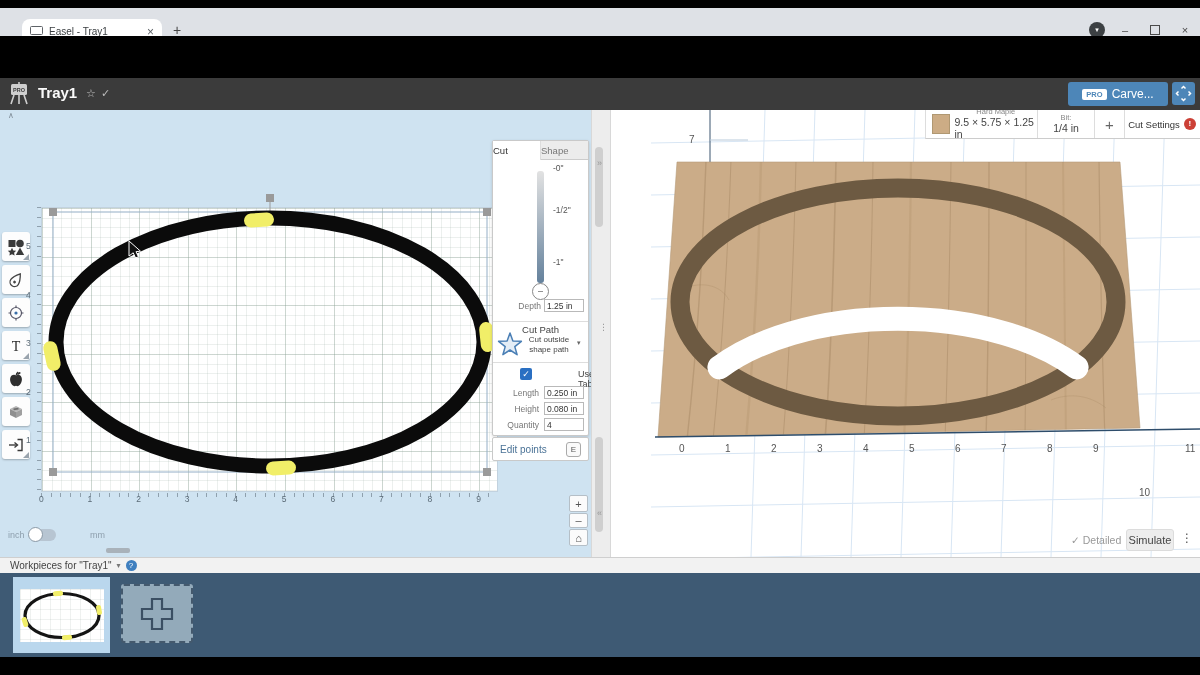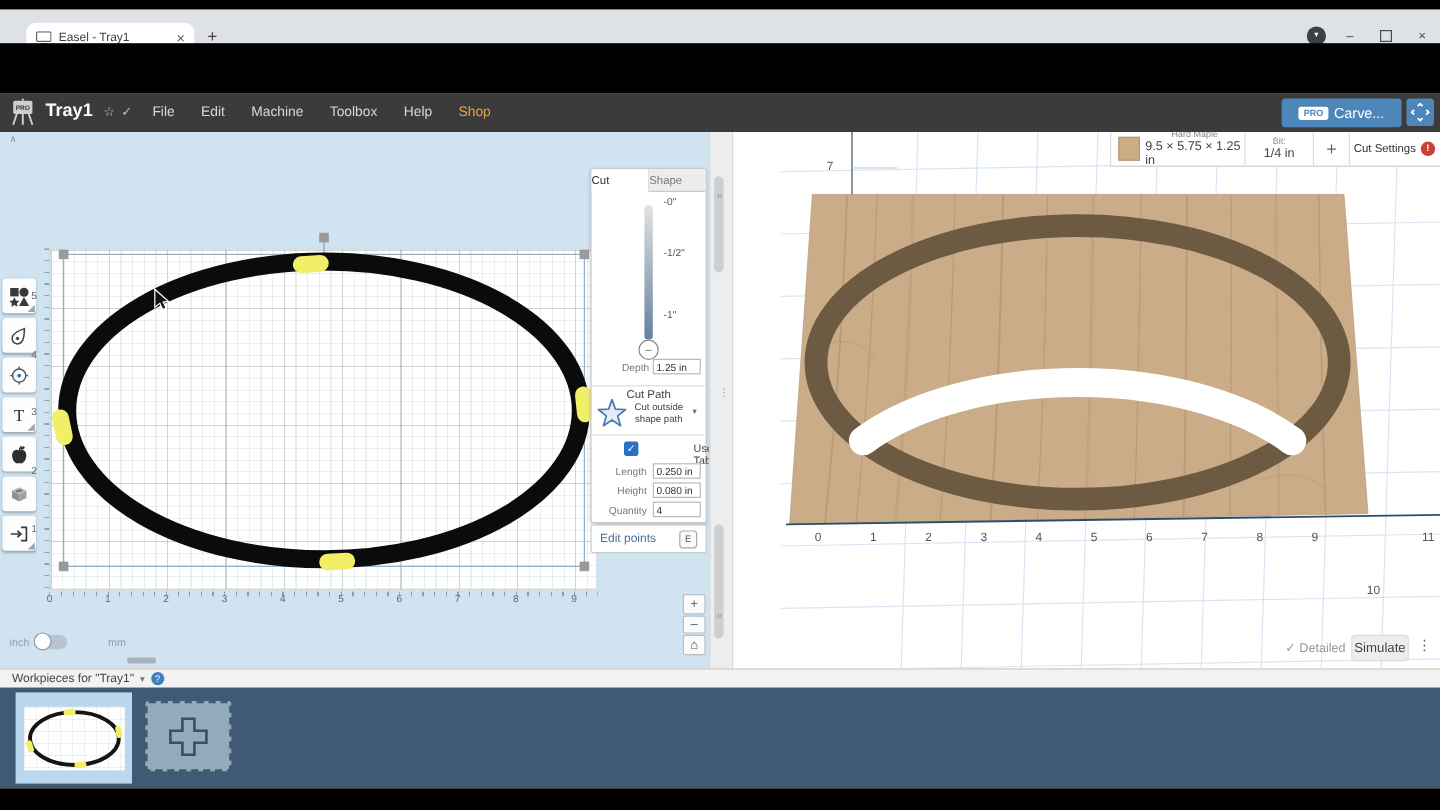--- a/index.html
+++ b/index.html
@@ -1,16 +1,16 @@
 <!DOCTYPE html>
 <html><head>
 <meta charset="utf-8">
 <style>
   html,body{margin:0;padding:0;background:#000;}
-  #app{position:relative;width:1200px;height:675px;overflow:hidden;background:#fdba74;
+  #app{position:relative;width:1200px;height:675px;overflow:hidden;background:#ef4444;
        font-family:"Liberation Sans","DejaVu Sans",sans-serif;}
   .abs{position:absolute;}
 
   
   .top-black{left:0;top:0;width:1200px;height:8px;background:#000;}
   .tabstrip{left:0;top:8px;width:1200px;height:28px;background:#dee1e6;}
   .btab{left:22px;top:11px;width:140px;height:25px;background:#fff;border-radius:8px 8px 0 0;
         display:flex;align-items:center;padding:0 8px;box-sizing:border-box;}
   .btab-title{font-size:10px;color:#3c4043;margin-left:6px;flex:1;white-space:nowrap;overflow:hidden;}
   .btab-close{font-size:12px;color:#5f6368;line-height:1;}
@@ -155,28 +155,20 @@
 
   <div class="abs ez-header">
     <svg class="abs" style="left:6px;top:3px;" width="26" height="26">
       <rect x="5" y="3" width="16" height="11" rx="1.5" fill="#cfcfcf"></rect>
       <text x="13" y="11" font-size="5.5" font-weight="bold" fill="#3b3b3b" text-anchor="middle" font-family="Liberation Sans,sans-serif">PRO</text>
       <path d="M8 14 L5 23 M18 14 L21 23 M13 14 L13 23 M13 1 L13 3" stroke="#cfcfcf" stroke-width="1.6" fill="none"></path>
     </svg>
     <span class="abs ez-title">Tray1</span>
     <span class="abs hdr-glyph" style="left:86px;">☆</span>
     <span class="abs hdr-glyph" style="left:101px;">✓</span>
-    <div class="abs menu-row">
-        <span class="menu-item">File</span>
-        <span class="menu-item">Edit</span>
-        <span class="menu-item">Machine</span>
-        <span class="menu-item">Toolbox</span>
-        <span class="menu-item">Help</span>
-        <span class="menu-item highlight">Shop</span>
-      </div>
     <div class="abs carve-btn">
       <span class="pro-badge">PRO</span>
       <span class="carve-label">Carve...</span>
     </div>
     <div class="abs expand-btn">
       <svg width="23" height="23">
         <g stroke="#fff" stroke-width="1.5" fill="none">
           <path d="M9.5 6.5 L11.5 4.5 L13.5 6.5"></path>
             <path d="M9.5 16.5 L11.5 18.5 L13.5 16.5"></path>
           <path d="M6.5 9.5 L4.5 11.5 L6.5 13.5"></path>

